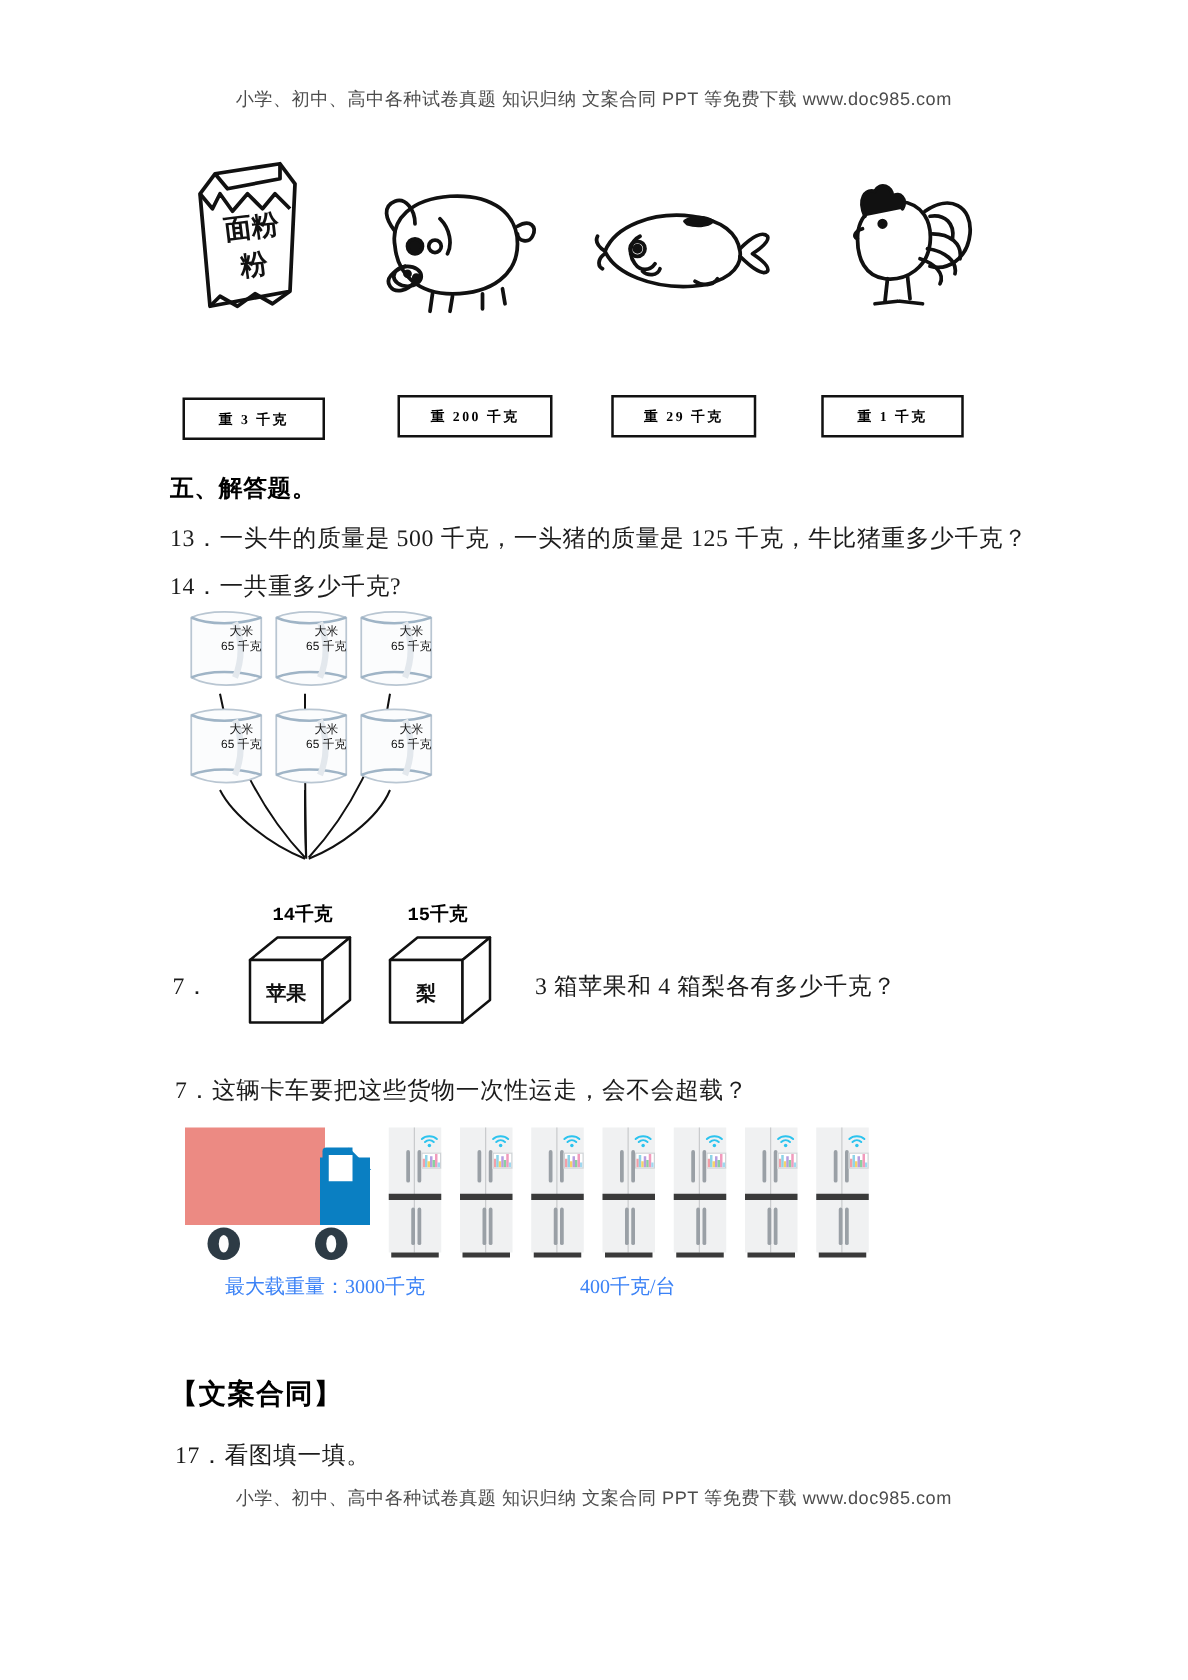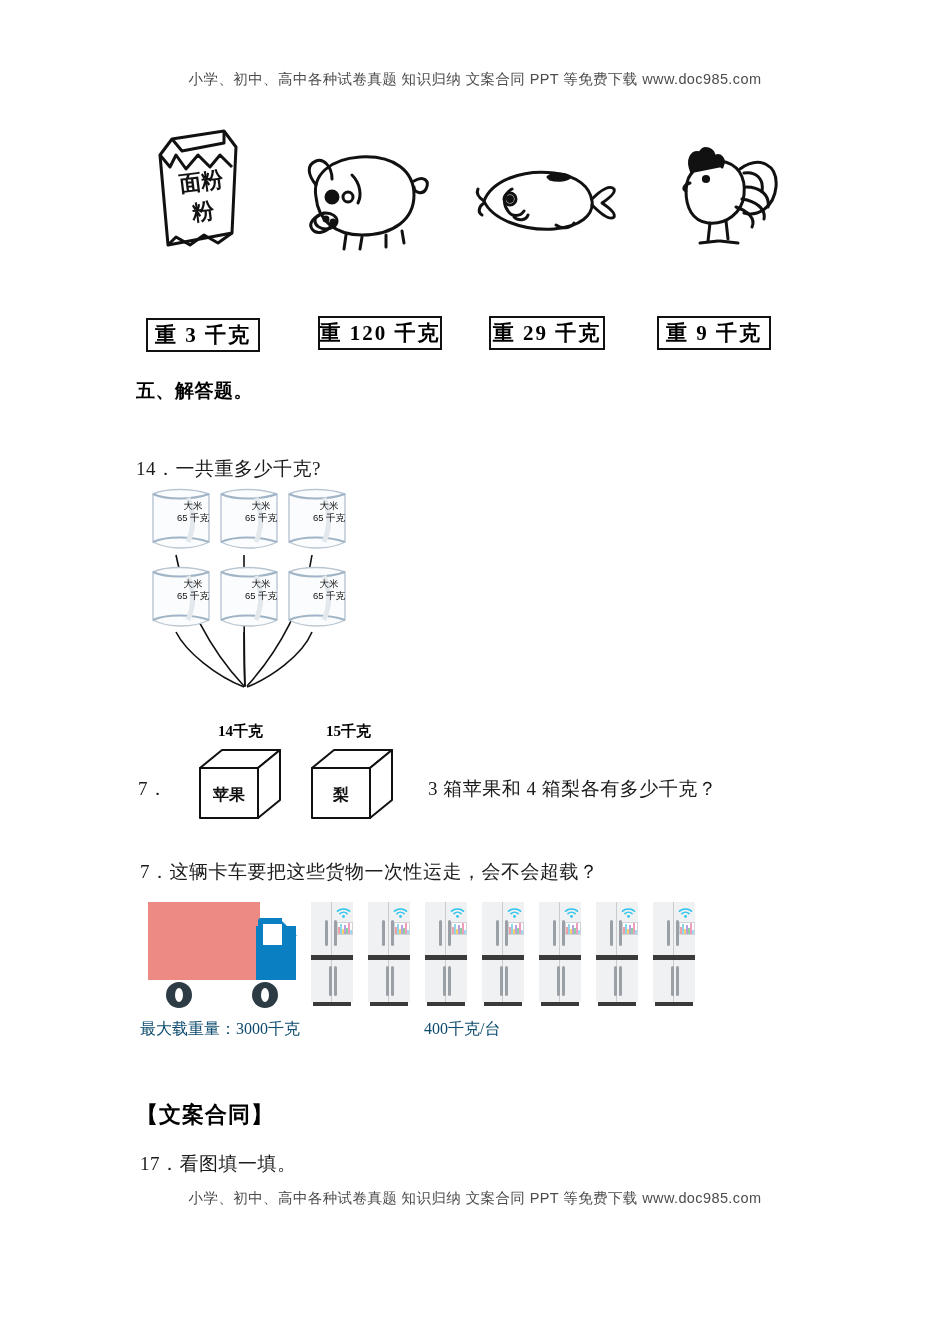--- a/index.html
+++ b/index.html
@@ -51,38 +51,39 @@
     font-weight:bold;
     font-size:22px;
     color:#000;
     white-space:nowrap;
     letter-spacing:1px;
   }
   .caption{
     position:absolute;
     font-family:"Liberation Serif", serif;
     font-size:16px;
-    color:#0c4a6e;
-    white-space:nowrap;
+    color:#3b82f6;
+    white-space:nowrap;
+    margin-left:40px;
   }
 
   
   .pic-row{position:absolute;left:0;top:125px;width:950px;height:145px;}
   .pic{position:absolute;top:0;}
 
   
   .wbox{
     position:absolute;
     border:2px solid #111;
     height:30px;
     display:flex;align-items:center;justify-content:center;
     background:#fff;
     font-family:"Liberation Serif", serif;
     font-weight:bold;
-    font-size:21px;
+    font-size:11px;
     color:#000;
     letter-spacing:2px;
     white-space:nowrap;
   }
 
   
   .rice-wrap{position:absolute;left:140px;top:480px;width:260px;height:215px;}
   .bag{position:absolute;width:66px;height:70px;}
   .bag .bag-txt{
     position:absolute;left:12px;top:16px;width:66px;
@@ -91,21 +92,21 @@
     font-size:9.5px;
     line-height:12px;
     color:#111;
     white-space:pre-line;
   }
 
   
   .boxwrap{position:absolute;}
   .box-label{
     position:absolute;
-    font-family:Liberation Serif, serif;
+    font-family:Liberation Mono, monospace;
     font-weight:bold;
     font-size:15px;
     color:#000;
     white-space:nowrap;
   }
 
   
   .truck{position:absolute;left:148px;top:900px;width:152px;height:108px;}
   .cargo{position:absolute;left:0;top:2px;width:112px;height:78px;background:#ec8a83;}
   .cab-body{position:absolute;left:108px;top:26px;width:40px;height:54px;background:#0a7fc2;}
@@ -213,26 +214,27 @@
           <path d="M82 70 C96 72 106 80 104 90"></path>
           <path d="M76 78 C88 82 96 90 92 98"></path>
           <path d="M50 94 L48 112 M66 92 L68 110"></path>
           <path d="M40 114 L58 112 M60 112 L78 114"></path>
         </g>
       </svg>
     </div>
   </div>
 
   <div class="wbox" style="left:146px;top:318px;width:110px;">重 3 千克</div>
-  <div class="wbox" style="left:318px;top:316px;width:120px;">重 120 千克</div>
+  <div class="wbox" style="left:318px;top:316px;width:120px;">重 200 千克</div>
   <div class="wbox" style="left:489px;top:316px;width:112px;">重 29 千克</div>
-  <div class="wbox" style="left:657px;top:316px;width:110px;">重 9 千克</div>
+  <div class="wbox" style="left:657px;top:316px;width:110px;">重 1 千克</div>
 
   <div class="sec-title" style="left:136px;top:378px;">五、解答题。</div>
 
+  <div class="q" style="left:136px;top:418px;">13．一头牛的质量是 500 千克，一头猪的质量是 125 千克，牛比猪重多少千克？</div>
   <div class="q" style="left:136px;top:456px;text-align:center;">14．一共重多少千克?</div>
 
   <div class="rice-wrap">
 
     <svg width="260" height="215" viewBox="0 0 260 215" style="position:absolute;left:0;top:0;">
       <g fill="none" stroke="#111" stroke-width="1.6">
         <path d="M36 75 C44 120 70 170 104 206"></path>
         <path d="M104 75 C104 120 104 170 105 206"></path>
         <path d="M172 75 C166 120 140 170 107 206"></path>
         <path d="M36 152 C46 172 76 196 104 207"></path>

